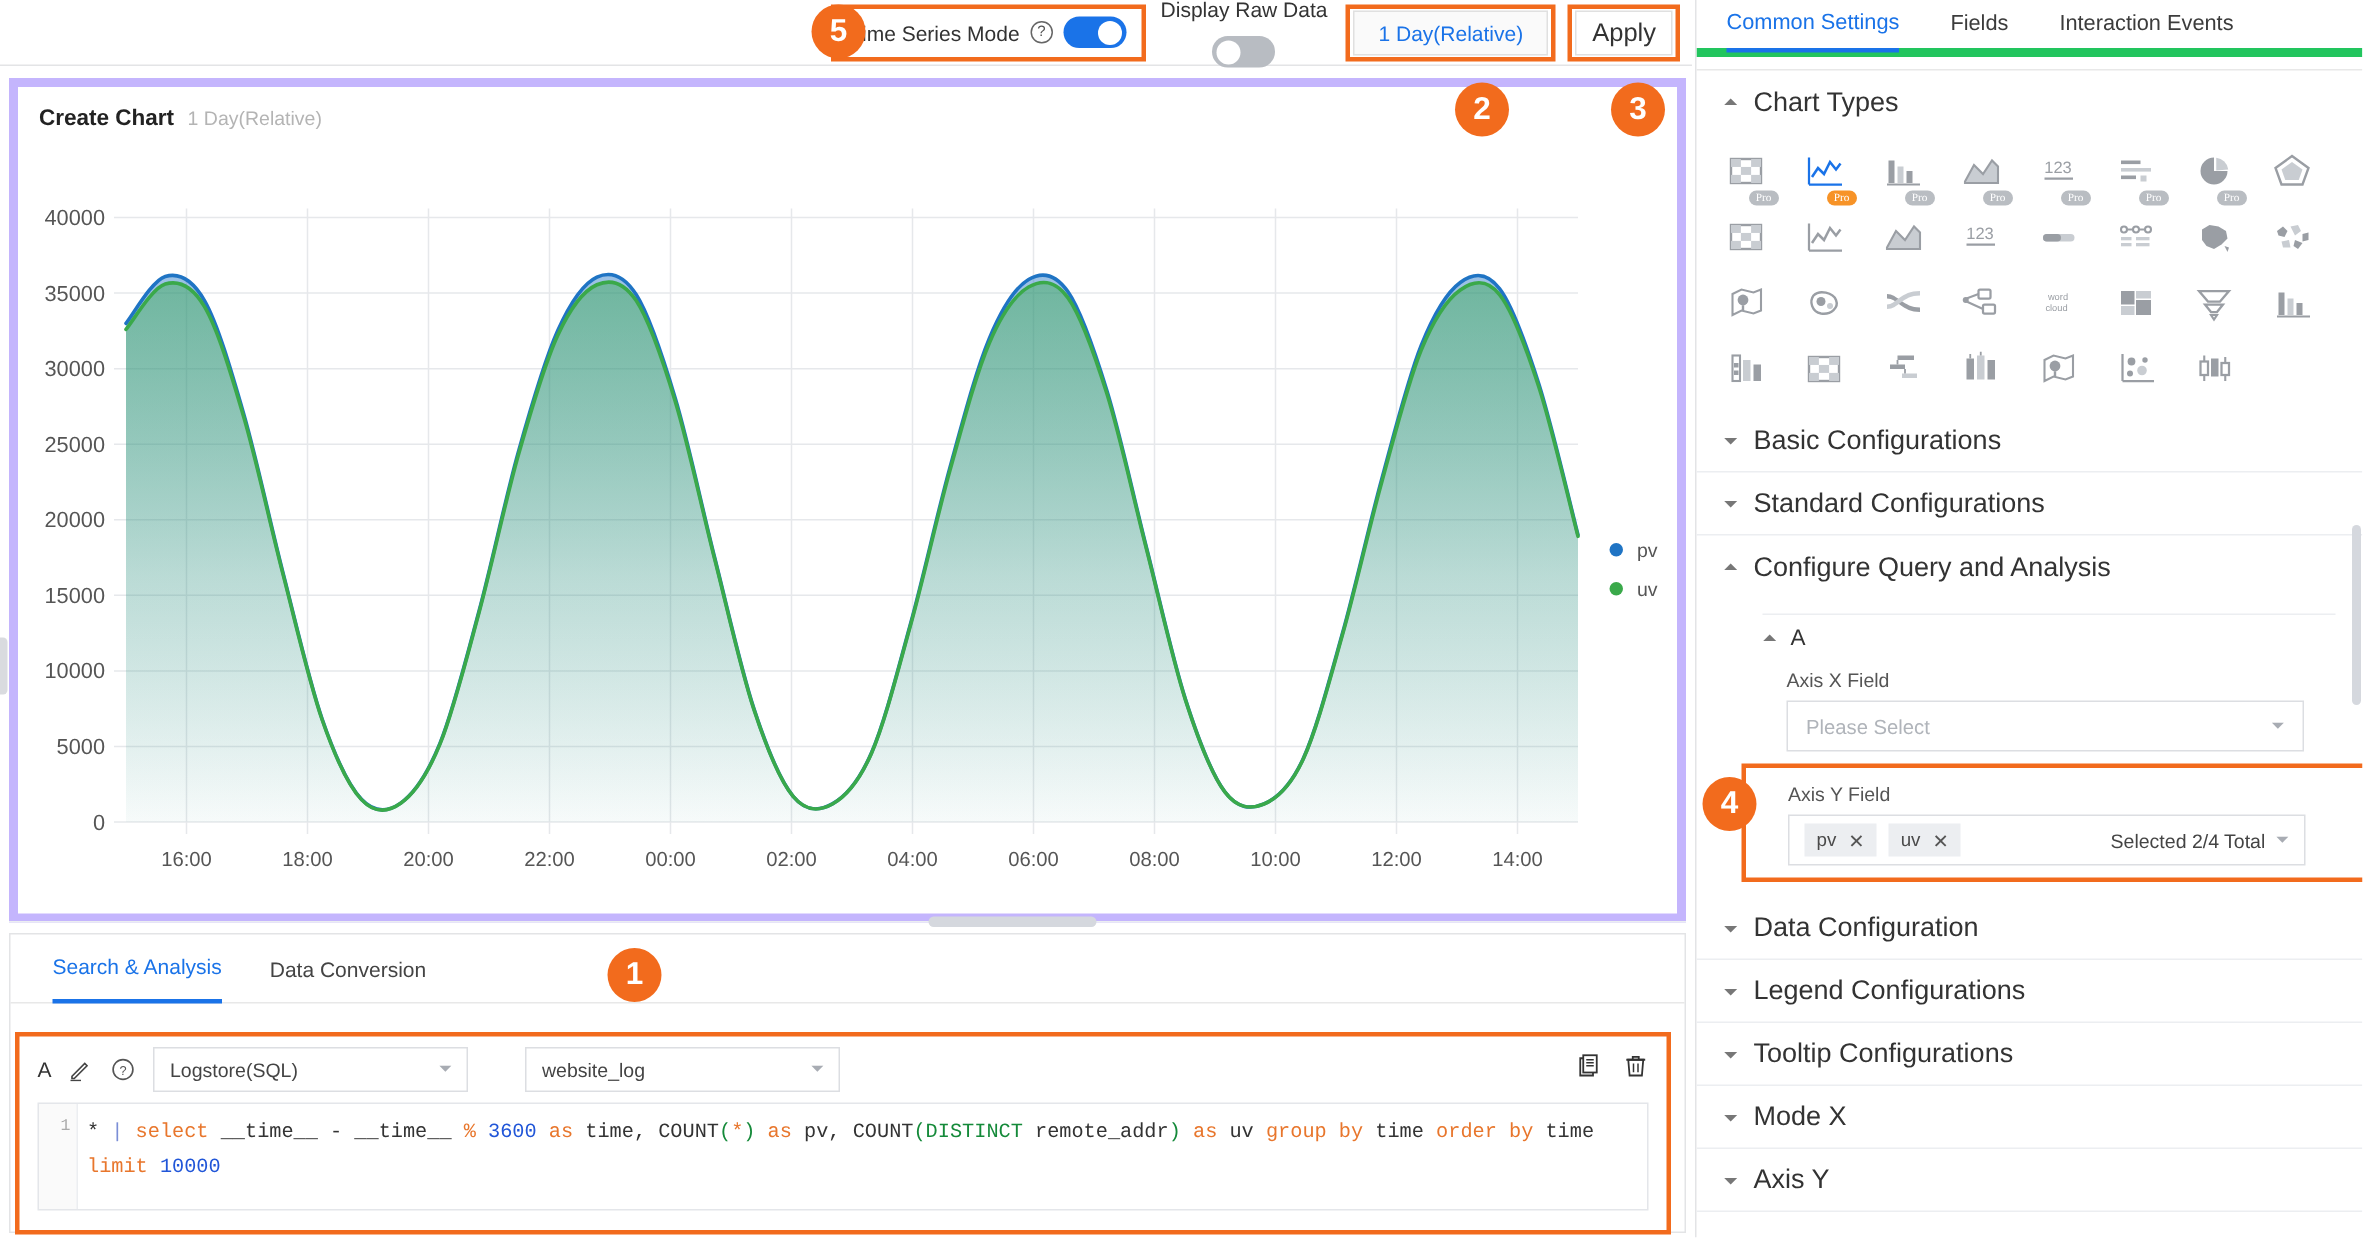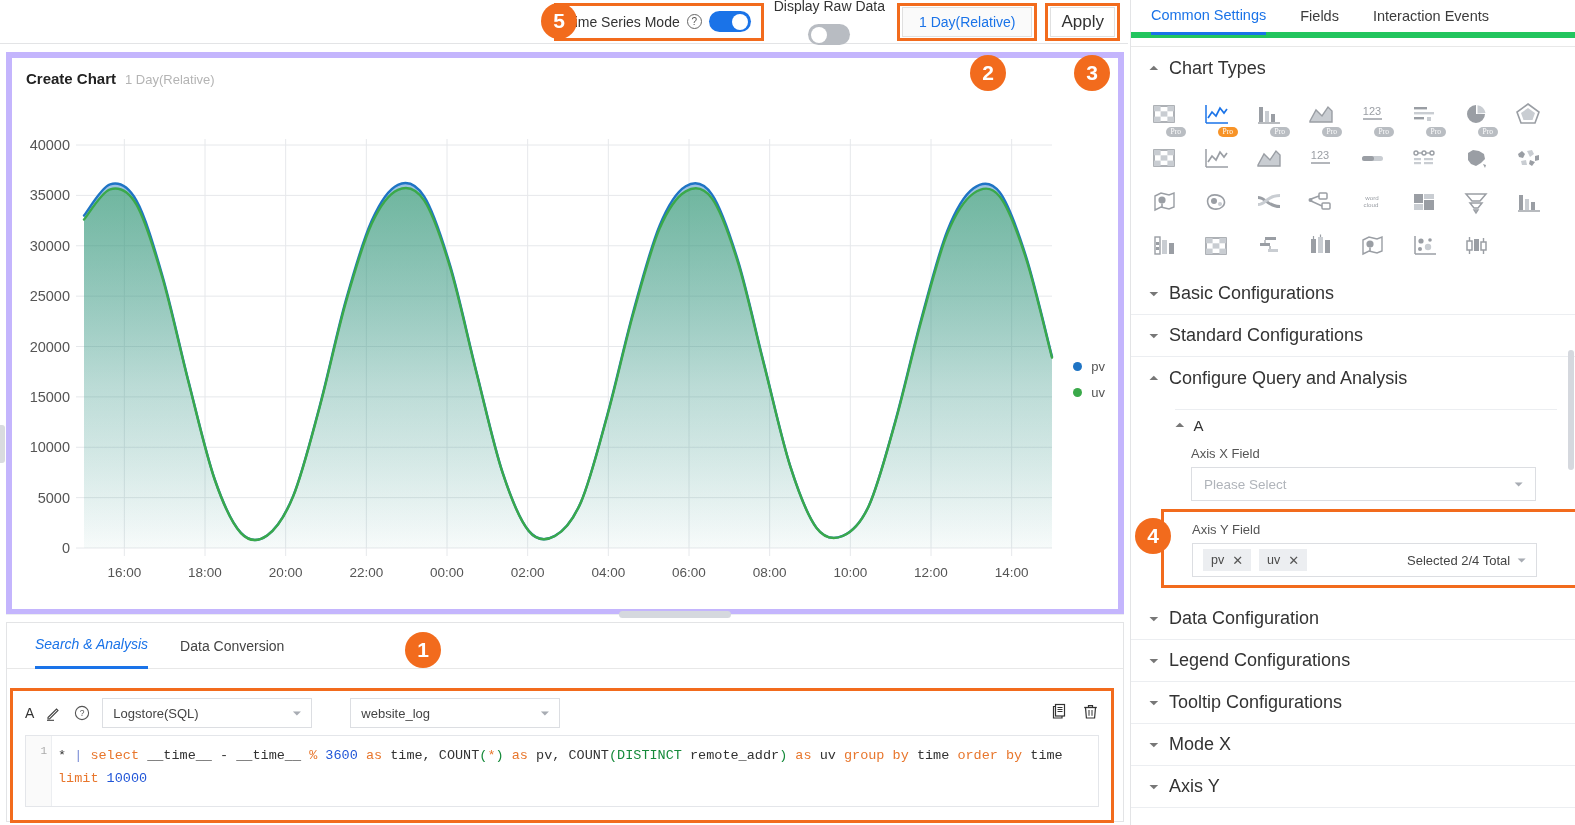--- a/index.html
+++ b/index.html
@@ -102,21 +102,21 @@
   
   .bottom-card {
     position: absolute; left: 6px; top: 622px; width: 1118px; height: 200px;
     background: #fff; border: 1px solid #e3e4e6;
   }
   .bp-tabs {
     height: 46px; display: flex; align-items: center; gap: 32px;
     padding-left: 28px; border-bottom: 1px solid #e8e8e8; position: relative;
   }
   .bp-tab { font-size: 14px; color: #444; height: 46px; display: flex; align-items: center; }
-  .bp-tab.active { color: #1a73e8; border-bottom: 3px solid #1a73e8; font-style: italic; }
+  .bp-tab.active { color: #1a73e8; border-bottom: 3px solid #1a73e8; }
   .query-outline {
     position: absolute; left: 10px; top: 688px; width: 1104px; height: 135px;
     border: 3px solid #f26b1d; background: #fff;
   }
   .q-row1 {
     height: 44px; display: flex; align-items: center; padding: 0 12px; gap: 12px;
   }
   .q-letter { font-size: 14px; color: #333; }
   .pen-icon, .help-icon { width: 16px; height: 16px; }
   .q-select {

